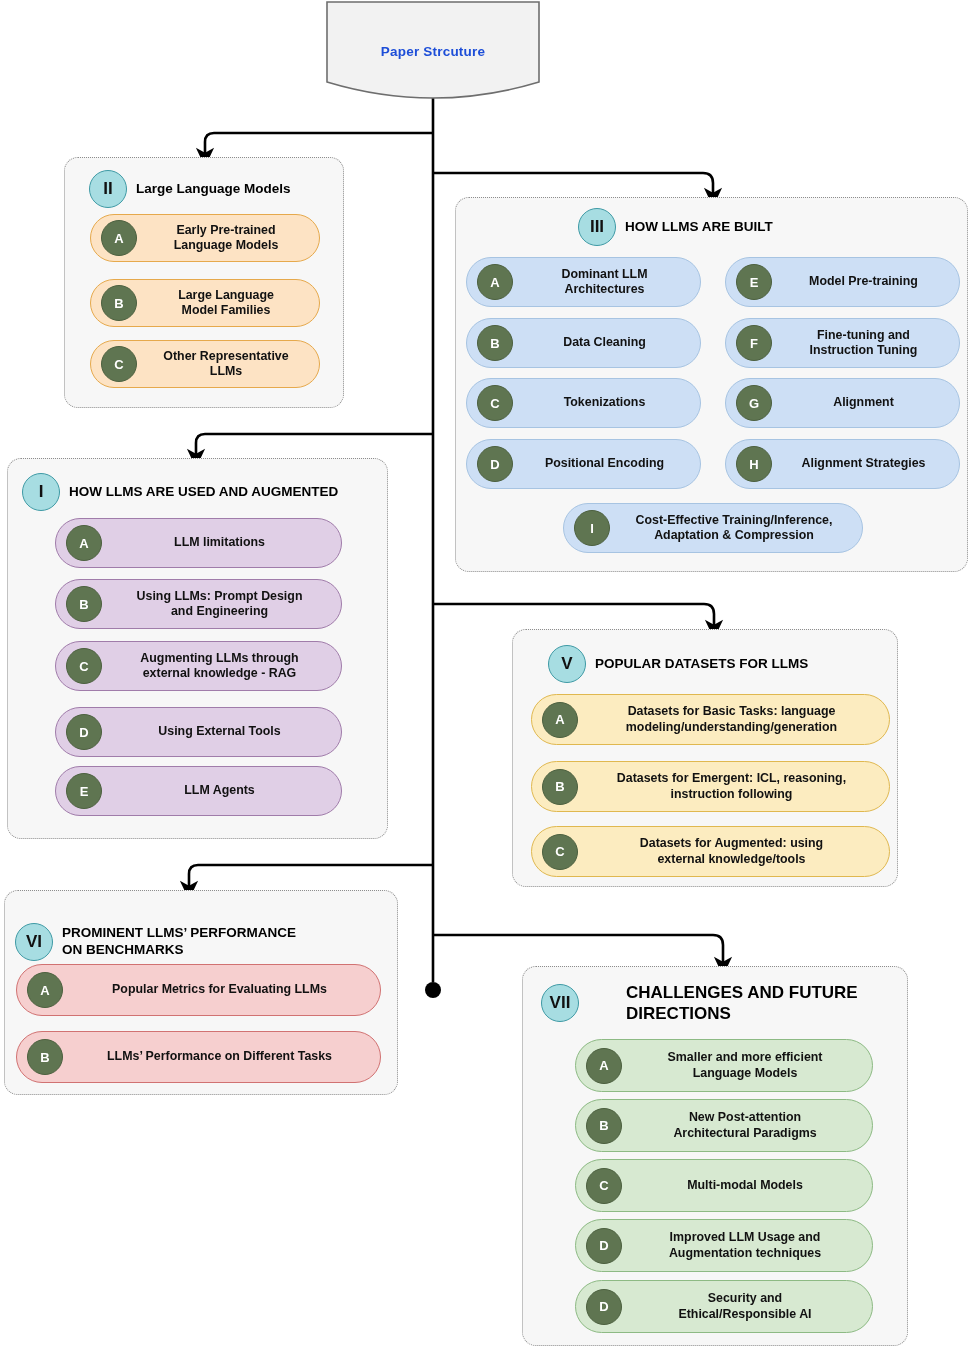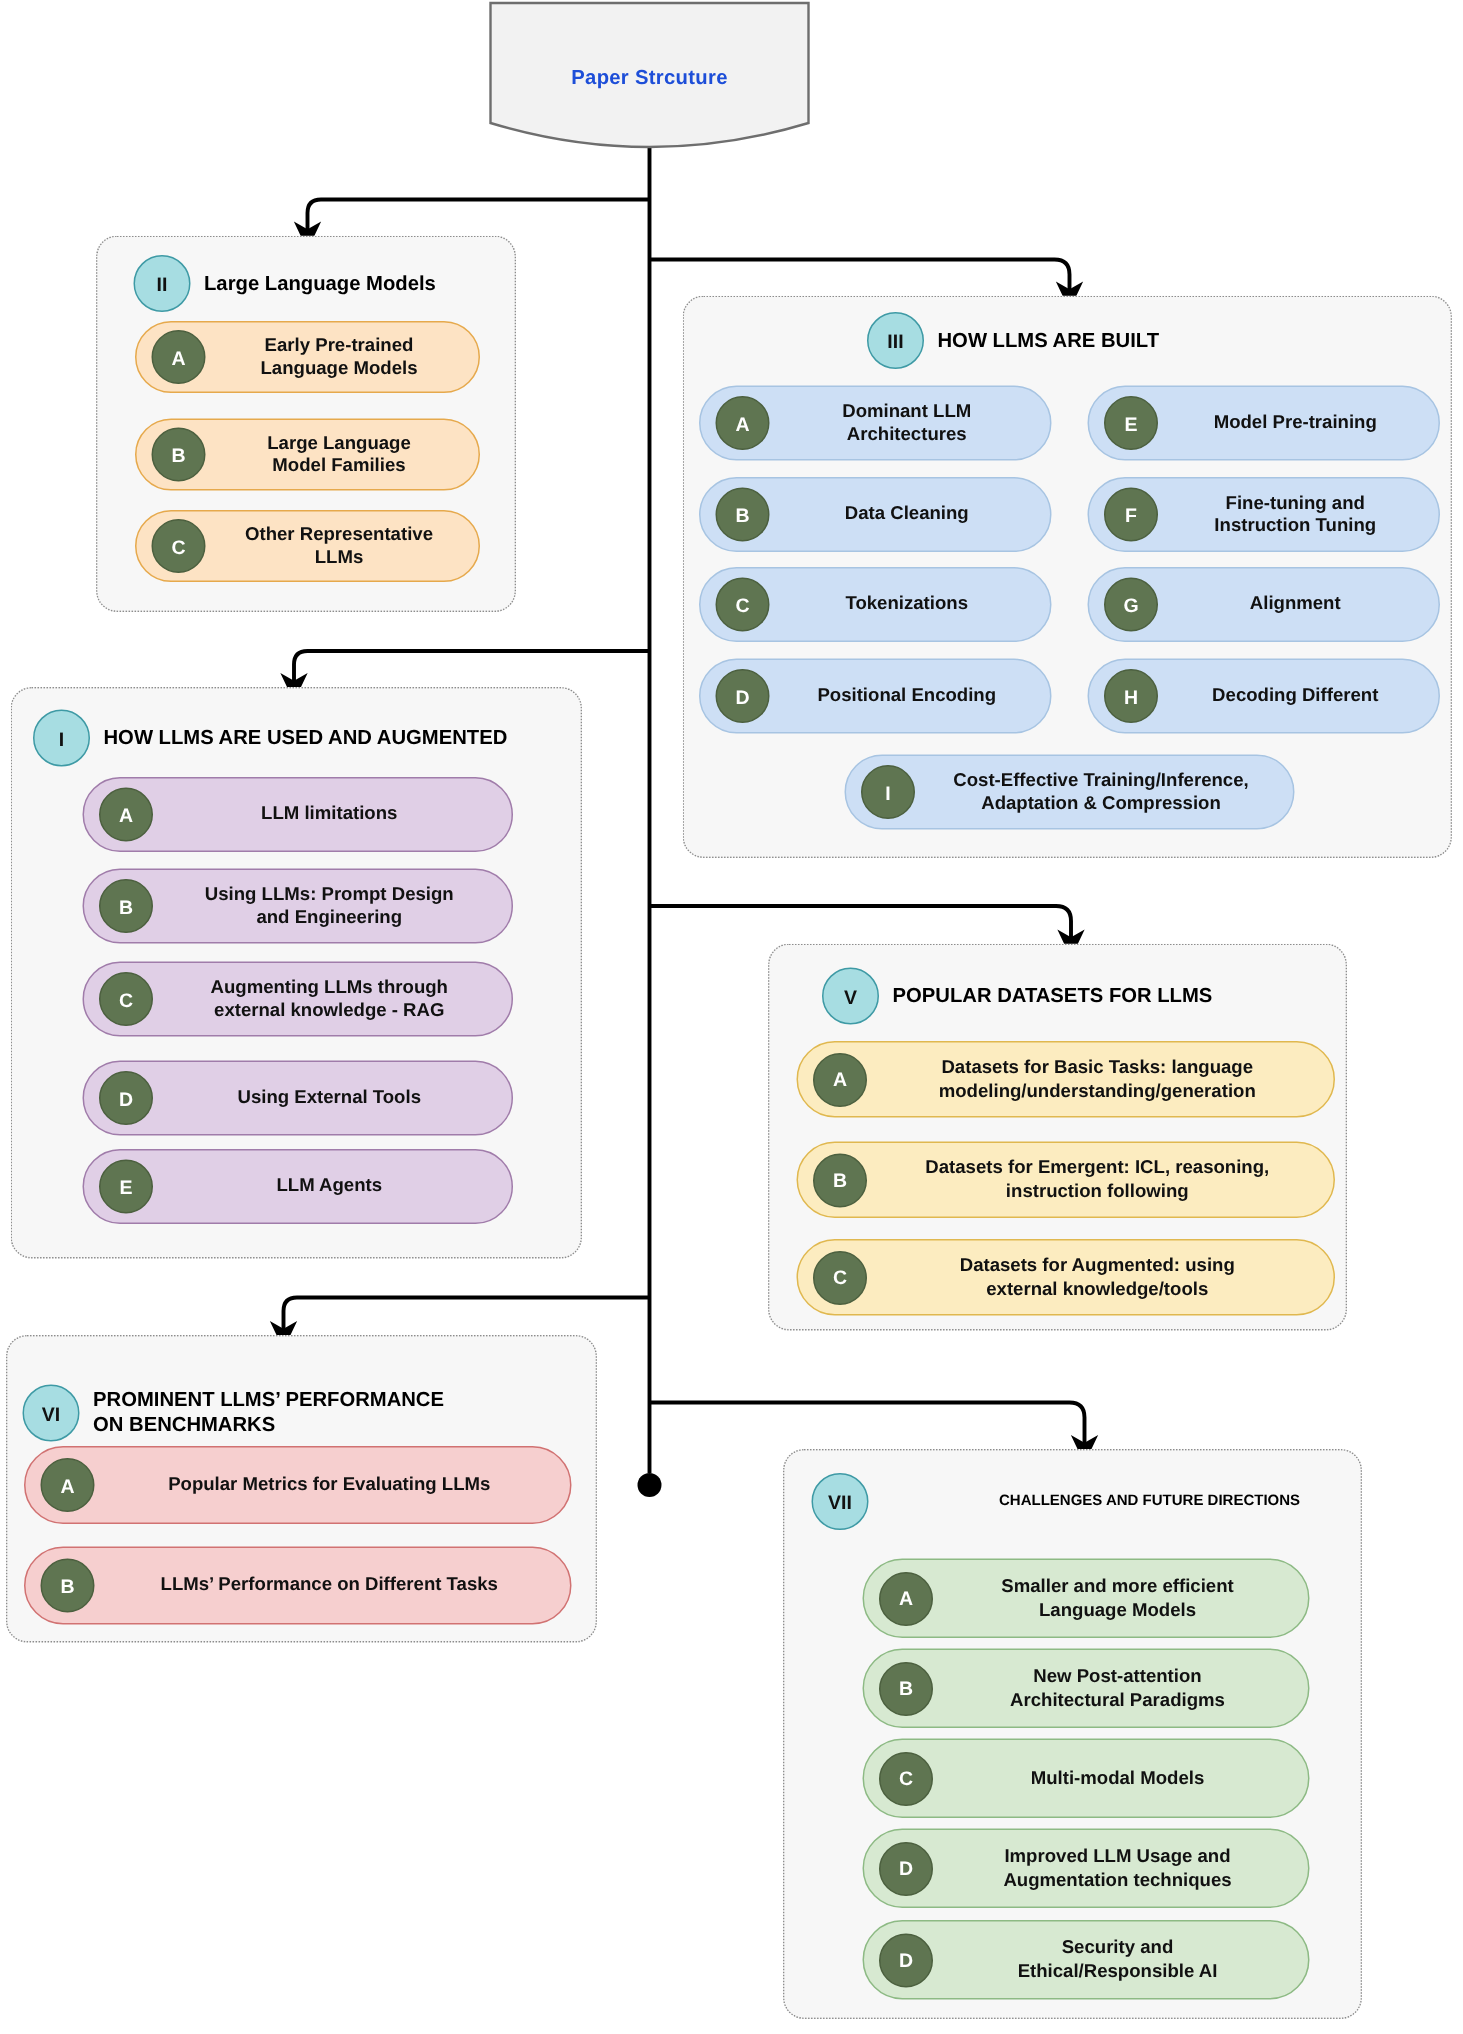--- a/index.html
+++ b/index.html
@@ -60,21 +60,21 @@
   .roman {
     width: 38px;
     height: 38px;
     flex: 0 0 38px;
     border-radius: 50%;
     background: #a7dde2;
     border: 1.6px solid #3e9aa5;
     display: flex;
     align-items: center;
     justify-content: center;
-    font-size: 13px;
+    font-size: 17px;
     font-weight: bold;
     color: #111;
     box-sizing: border-box;
   }
   .group-title {
     font-size: 13.5px;
     font-weight: bold;
     color: #000;
     line-height: 1.25;
   }
@@ -207,21 +207,21 @@
     <span class="letter">F</span>
     <span class="ptext">Fine-tuning and
 Instruction Tuning</span>
   </div>
   <div class="pill blue" style="left:725px; top:378px; width:235px; height:50px;">
     <span class="letter">G</span>
     <span class="ptext">Alignment</span>
   </div>
   <div class="pill blue" style="left:725px; top:439px; width:235px; height:50px;">
     <span class="letter">H</span>
-    <span class="ptext">Decoding Different</span>
+    <span class="ptext">Alignment Strategies</span>
   </div>
   <div class="pill blue" style="left:563px; top:503px; width:300px; height:50px;">
     <span class="letter">I</span>
     <span class="ptext">Cost-Effective Training/Inference,
 Adaptation &amp; Compression</span>
   </div>
 
   <div class="group" style="left:7px; top:458px; width:381px; height:381px;"></div>
   <div class="group-head" style="left:22px; top:473px; width:360px;">
     <div class="roman">I</div>
@@ -282,21 +282,21 @@
     <span class="ptext">Popular Metrics for Evaluating LLMs</span>
   </div>
   <div class="pill pink" style="left:16px; top:1031px; width:365px; height:52px;">
     <span class="letter">B</span>
     <span class="ptext">LLMs’ Performance on Different Tasks</span>
   </div>
 
   <div class="group" style="left:522px; top:966px; width:386px; height:380px;"></div>
   <div class="group-head" style="left:541px; top:982px; width:365px;gap:47px;">
     <div class="roman">VII</div>
-    <div class="group-title" style="font-size:10px;margin-left:40px;">CHALLENGES AND FUTURE DIRECTIONS</div>
+    <div class="group-title" style="font-size:17px;">CHALLENGES AND FUTURE DIRECTIONS</div>
   </div>
   <div class="pill green" style="left:575px; top:1039px; width:298px; height:53px;">
     <span class="letter">A</span>
     <span class="ptext">Smaller and more efficient
 Language Models</span>
   </div>
   <div class="pill green" style="left:575px; top:1099px; width:298px; height:53px;">
     <span class="letter">B</span>
     <span class="ptext">New Post-attention
 Architectural Paradigms</span>

